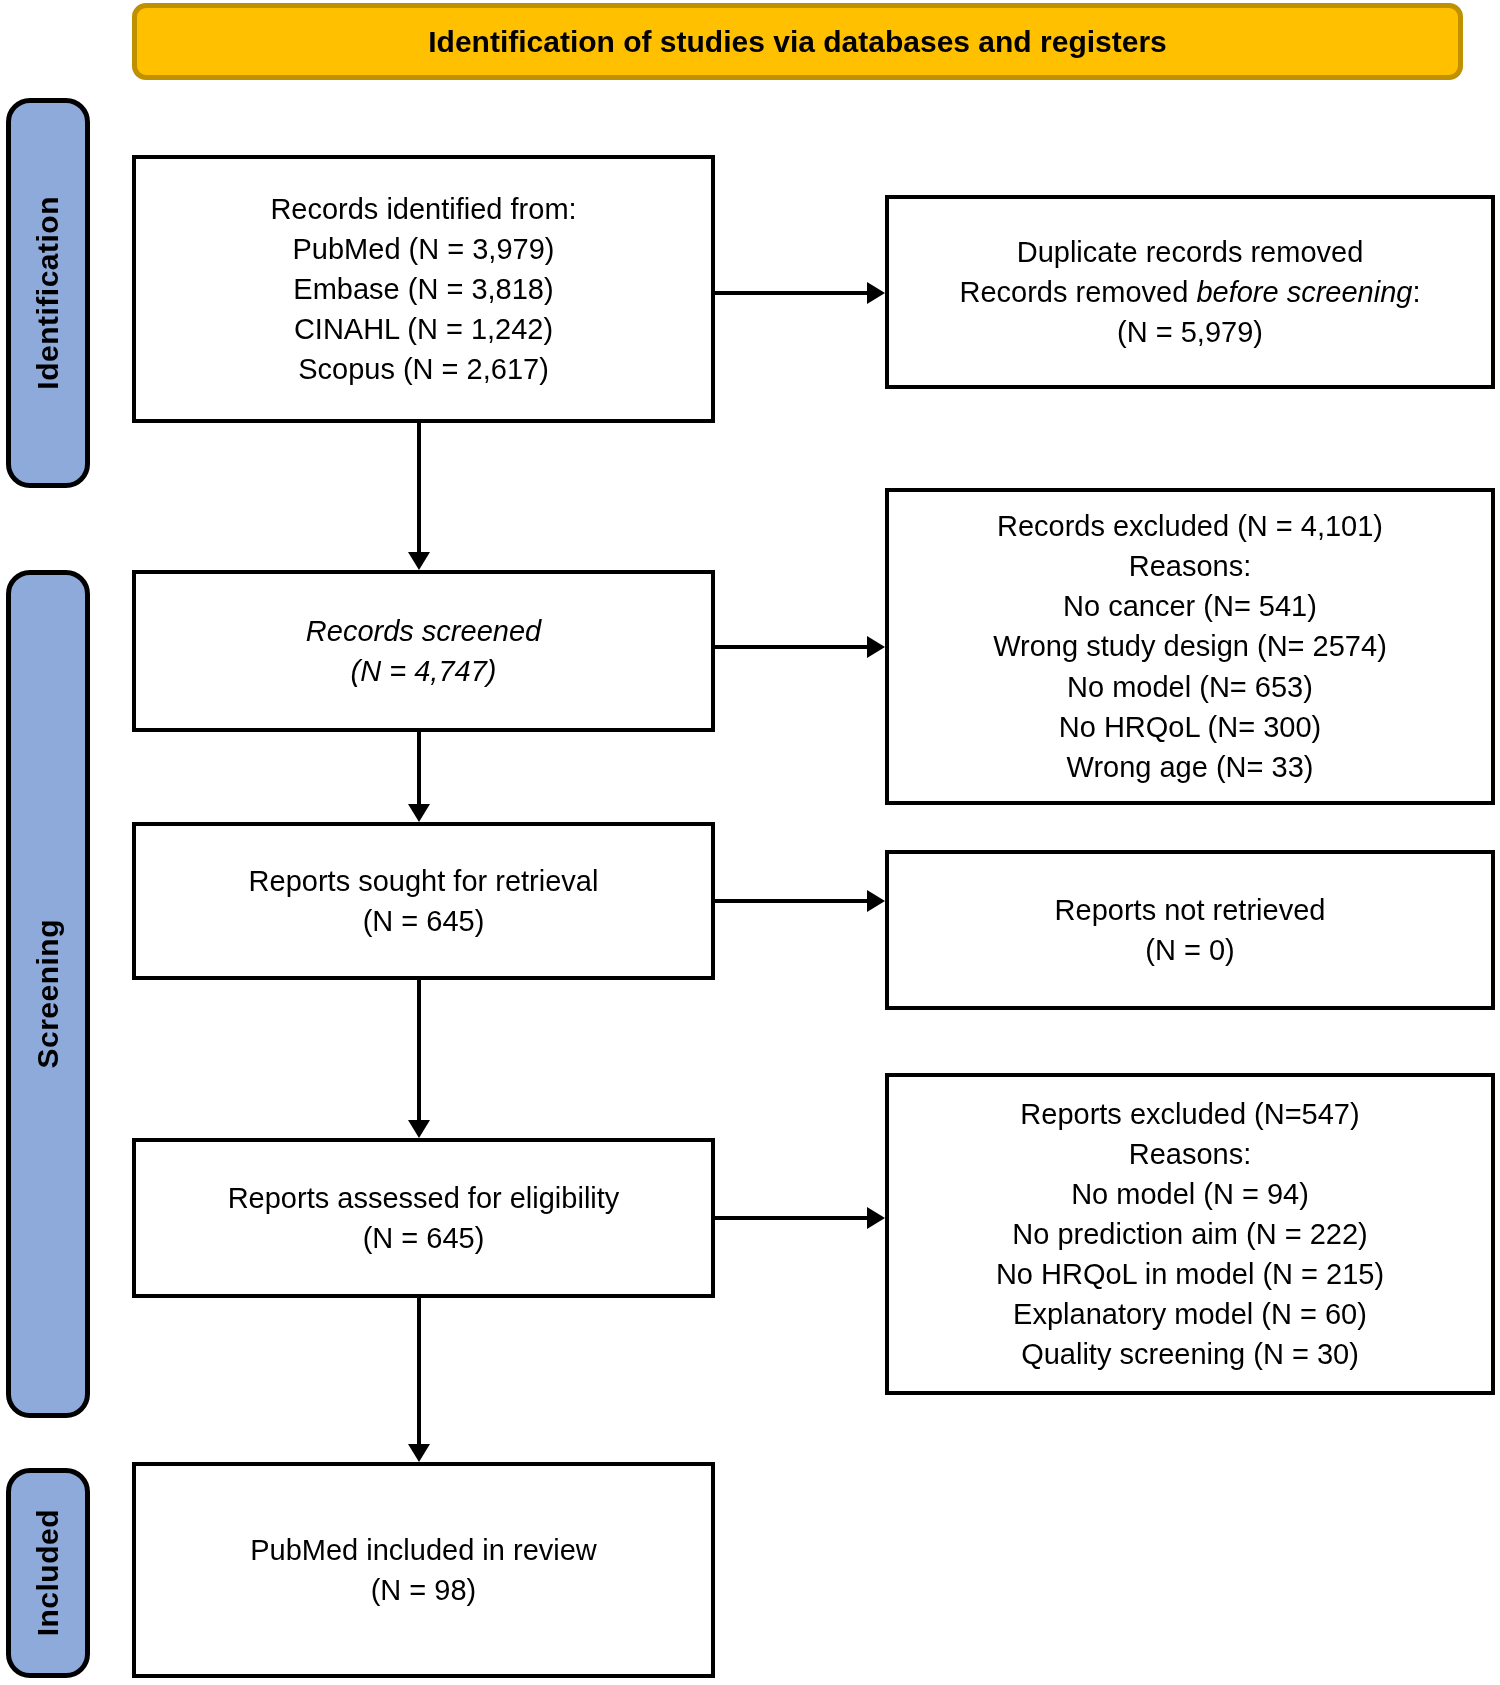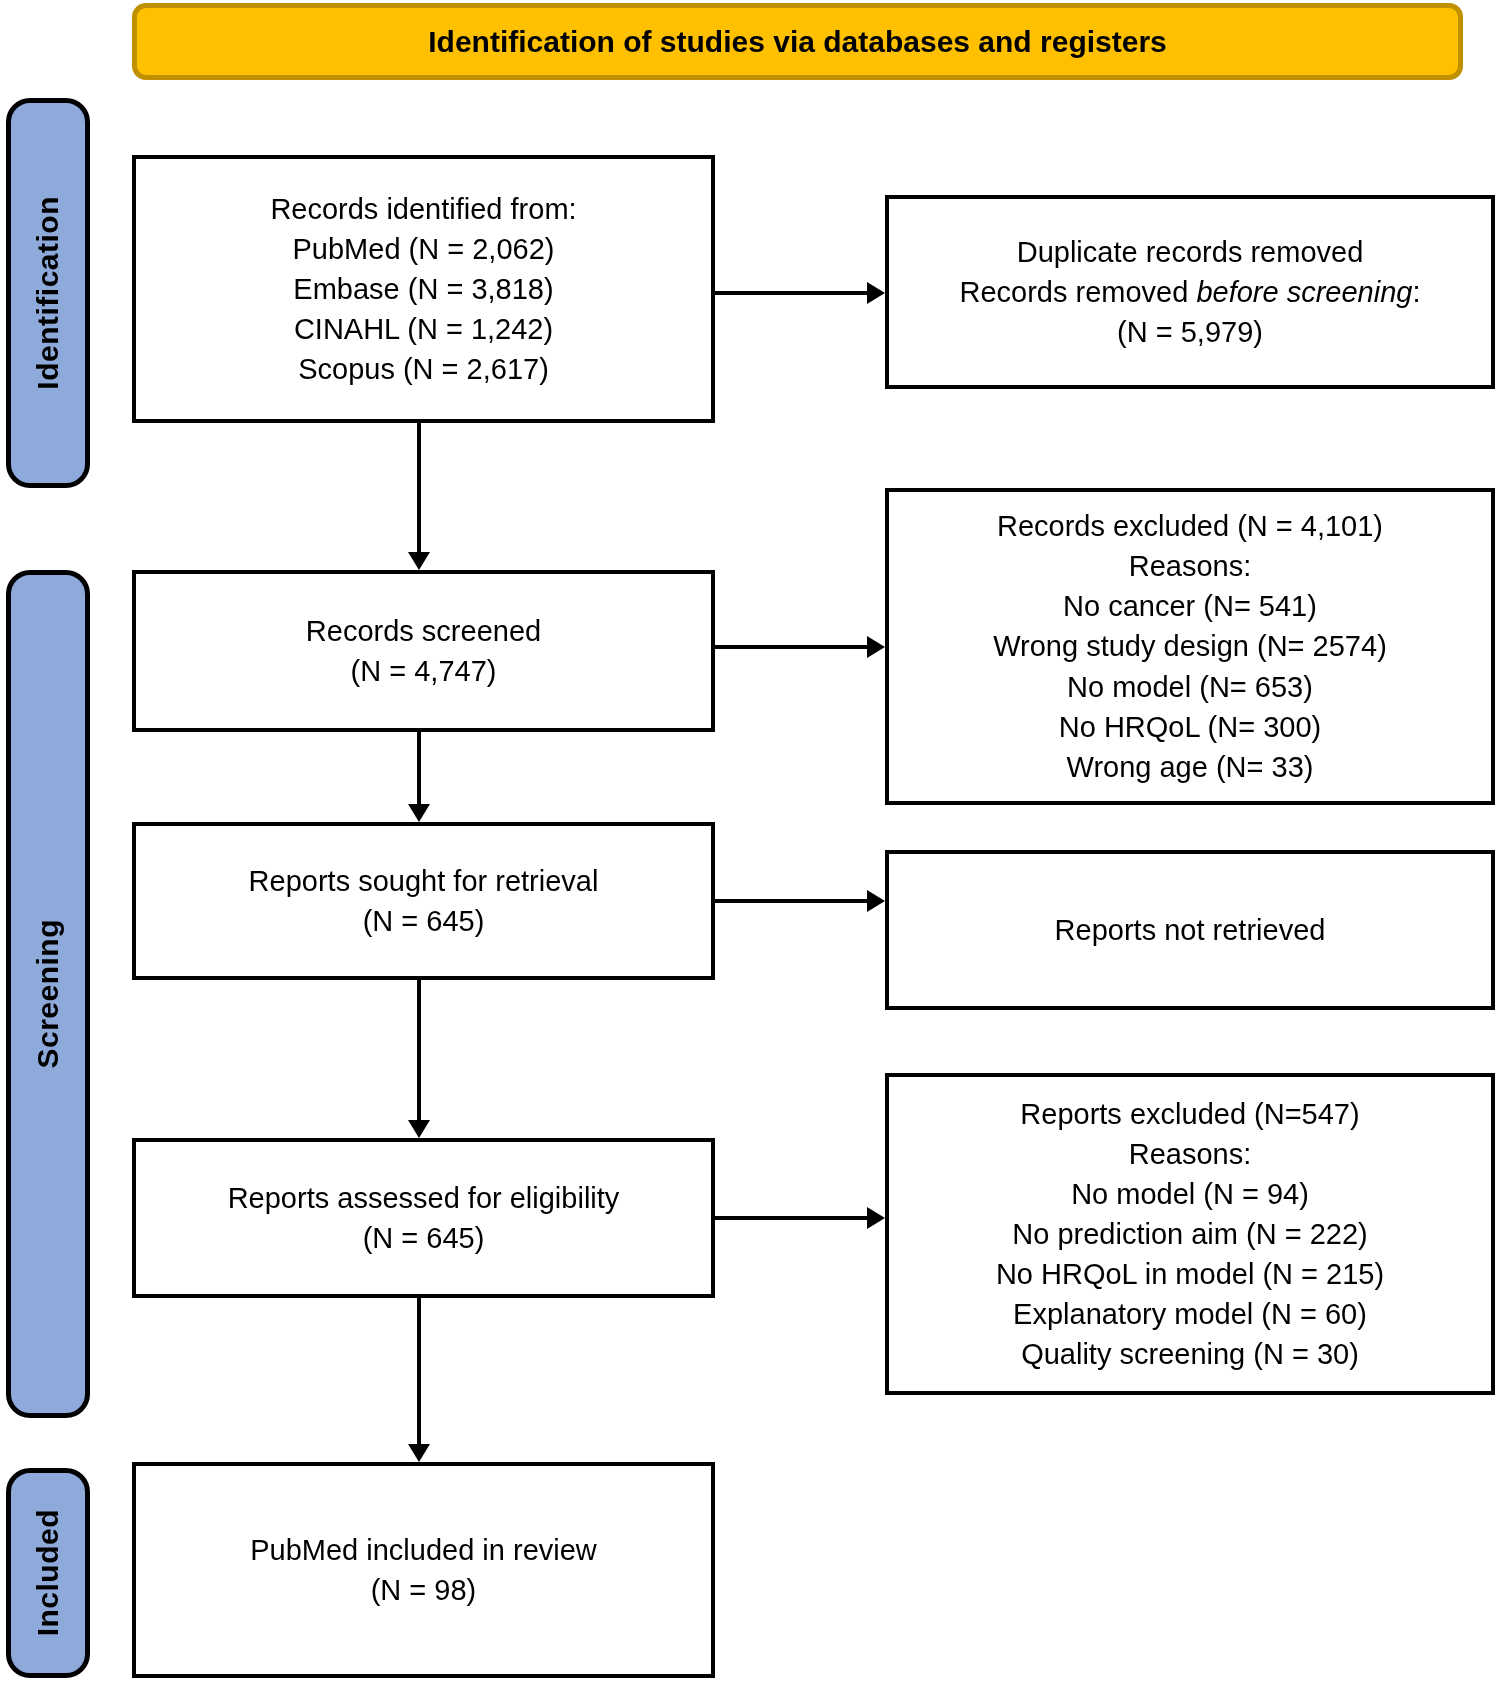--- a/index.html
+++ b/index.html
@@ -45,21 +45,21 @@
     background: #ffffff;
     border: 4px solid #000000;
     display: flex; align-items: center; justify-content: center;
     text-align: center;
     font-size: 29px;
     line-height: 1.38;
   }
   .main-box { left: 132px; width: 583px; }
   .side-box { left: 885px; width: 610px; }
   .box-1 { top: 155px;  height: 268px; }
-  .box-2 { top: 570px;  height: 162px; }
+  .box-2 { top: 570px;  height: 162px; font-style: italic; }
   .box-3 { top: 822px;  height: 158px; }
   .box-4 { top: 1138px; height: 160px; }
   .box-5 { top: 1462px; height: 216px; }
   .sbox-1 { top: 195px;  height: 194px; }
   .sbox-2 { top: 488px;  height: 317px; }
   .sbox-3 { top: 850px;  height: 160px; align-items: center; }
   .sbox-4 { top: 1073px; height: 322px; }
   .arrow { position: absolute; }
   .arrow-line-v {
     position: absolute;
@@ -102,21 +102,21 @@
   <div class="stage stage-screening" style="background-color: rgb(142, 170, 219);">
     <span class="stage-label">Screening</span>
   </div>
   <div class="stage stage-included" style="background-color: rgb(142, 170, 219);">
     <span class="stage-label">Included</span>
   </div>
 
   <div class="box main-box box-1">
     <div>
       <div>Records identified from:</div>
-      <div>PubMed (N = 2,062)</div>
+      <div>PubMed (N = 3,979)</div>
       <div>Embase (N = 3,818)</div>
       <div>CINAHL (N = 1,242)</div>
       <div>Scopus (N = 2,617)</div>
     </div>
   </div>
 
   <div class="box main-box box-2">
     <div>
       <div>Records screened</div>
       <div>(N = 4,747)</div>
@@ -160,20 +160,21 @@
       <div>Wrong study design (N= 2574)</div>
       <div>No model (N= 653)</div>
       <div>No HRQoL (N= 300)</div>
       <div>Wrong age (N= 33)</div>
     </div>
   </div>
 
   <div class="box side-box sbox-3">
     <div>
       <div>Reports not retrieved</div>
+      <div>(N = 0)</div>
     </div>
   </div>
 
   <div class="box side-box sbox-4">
     <div>
       <div>Reports excluded (N=547)</div>
       <div>Reasons:</div>
       <div>No model (N = 94)</div>
       <div>No prediction aim (N = 222)</div>
       <div>No HRQoL in model (N = 215)</div>

